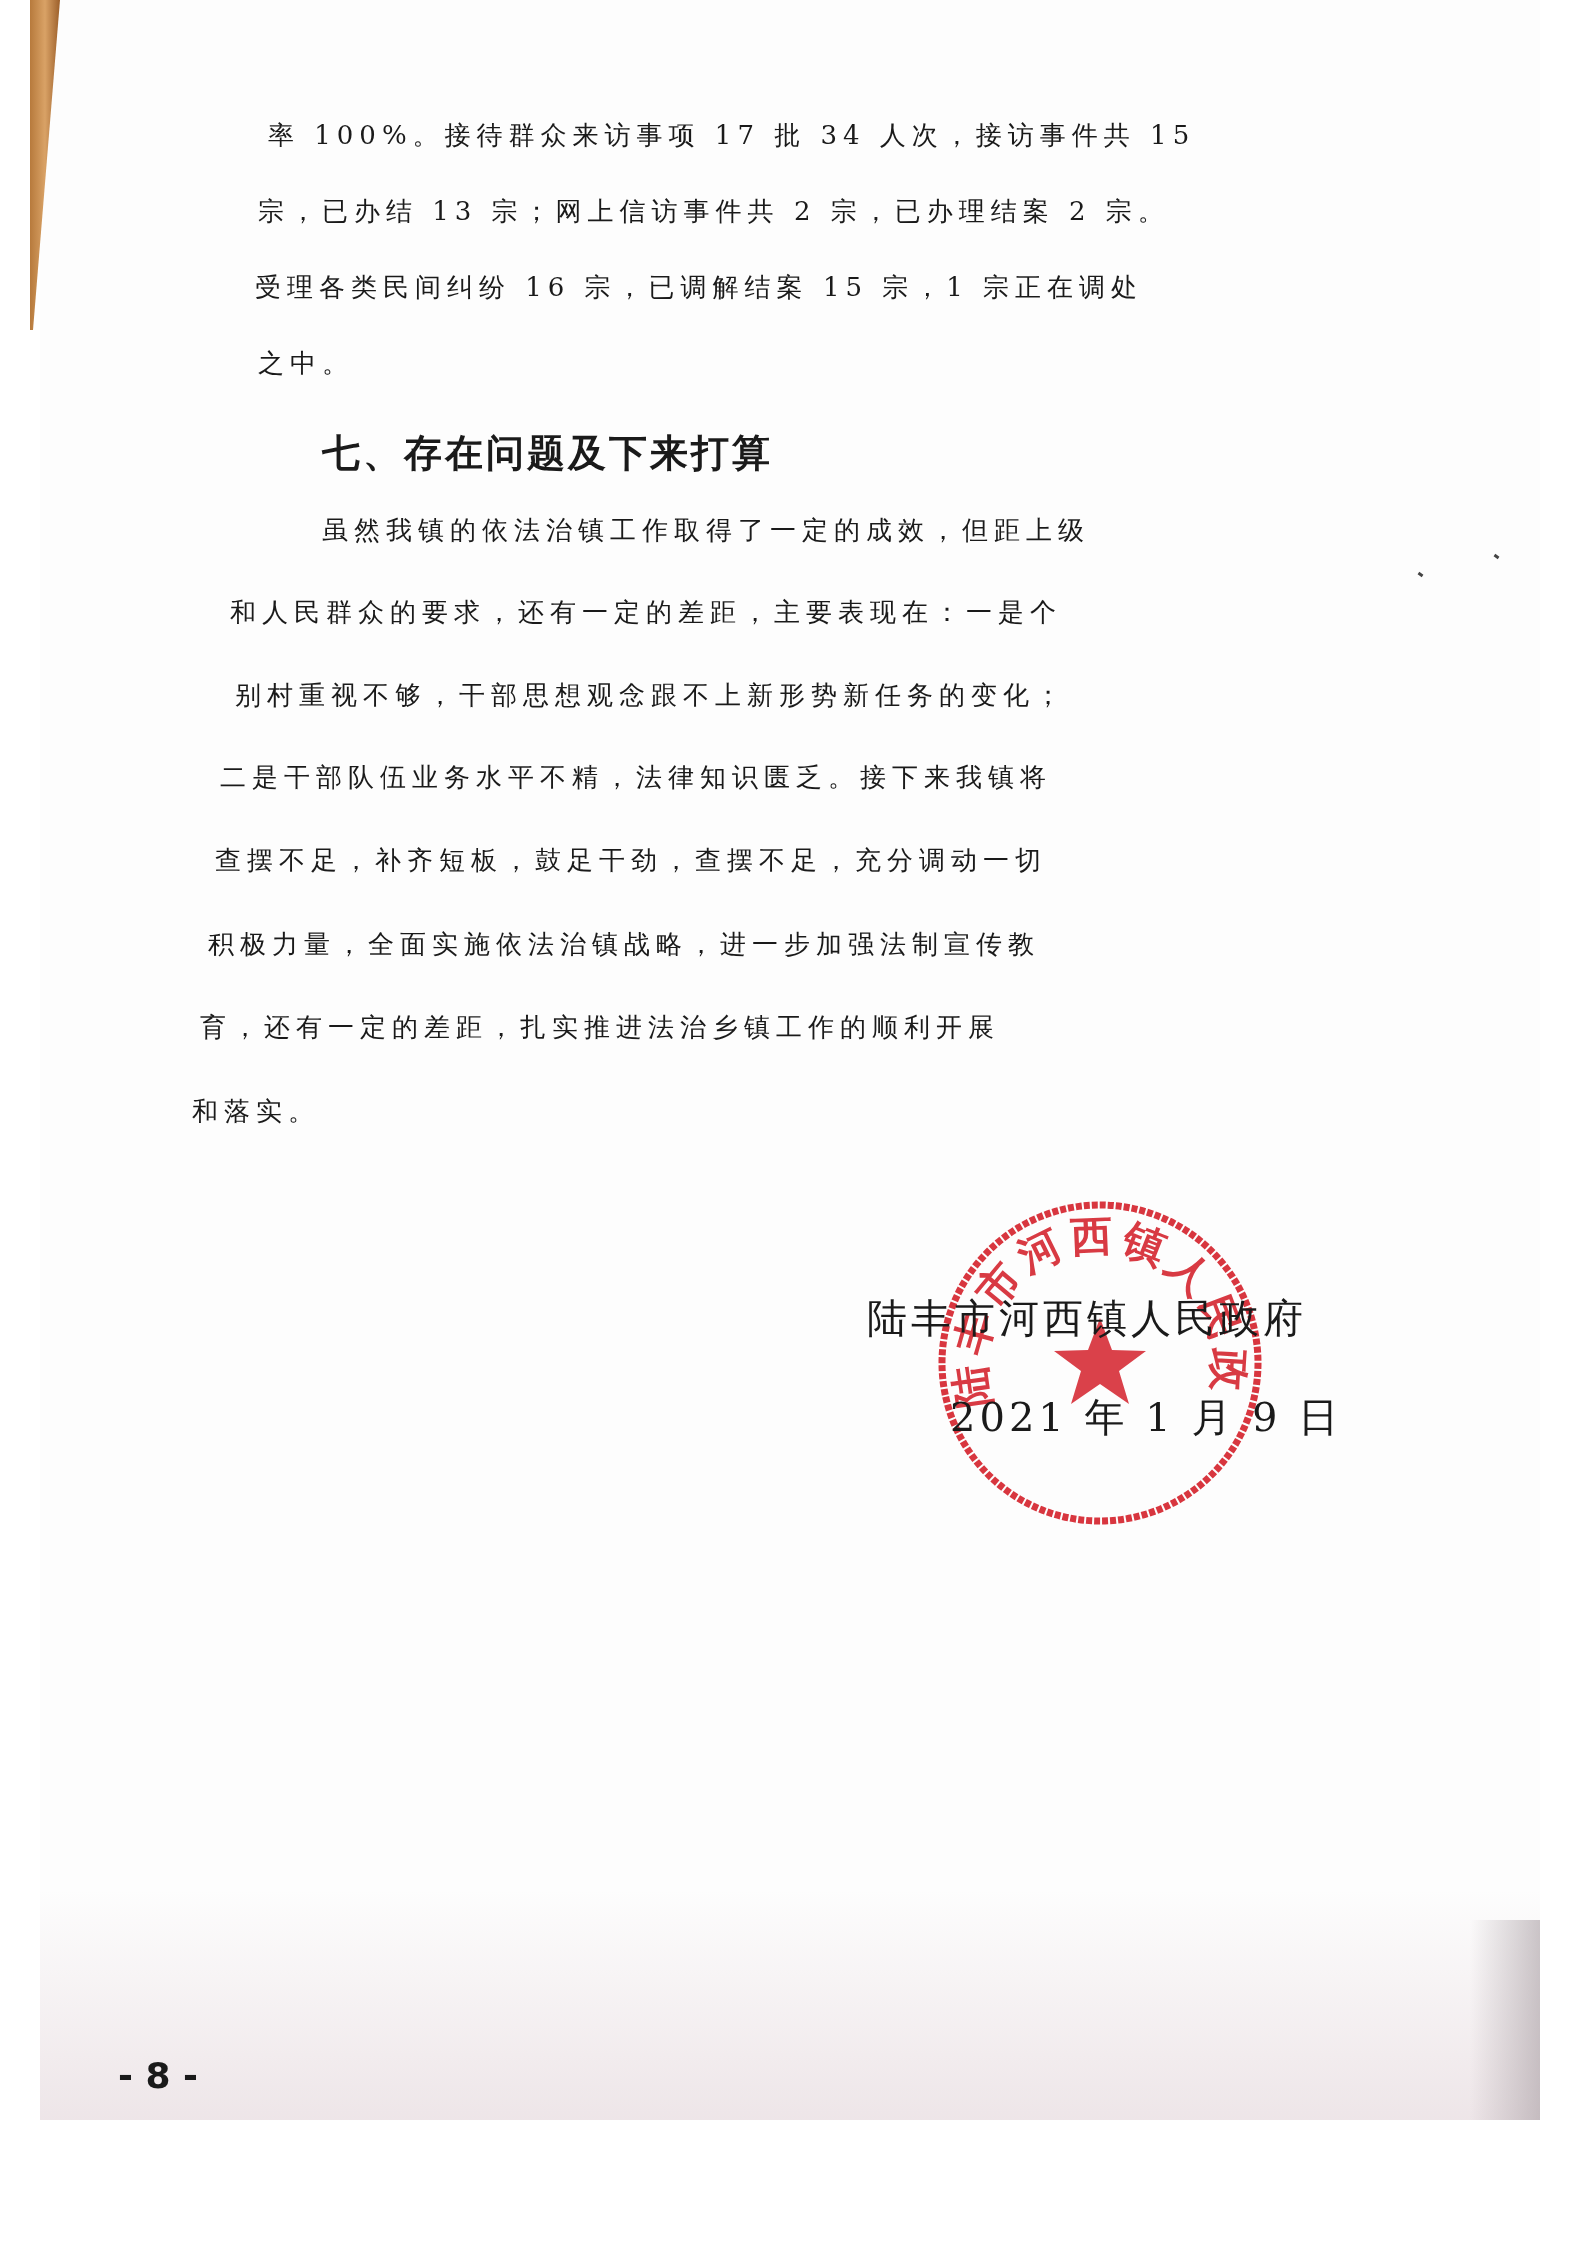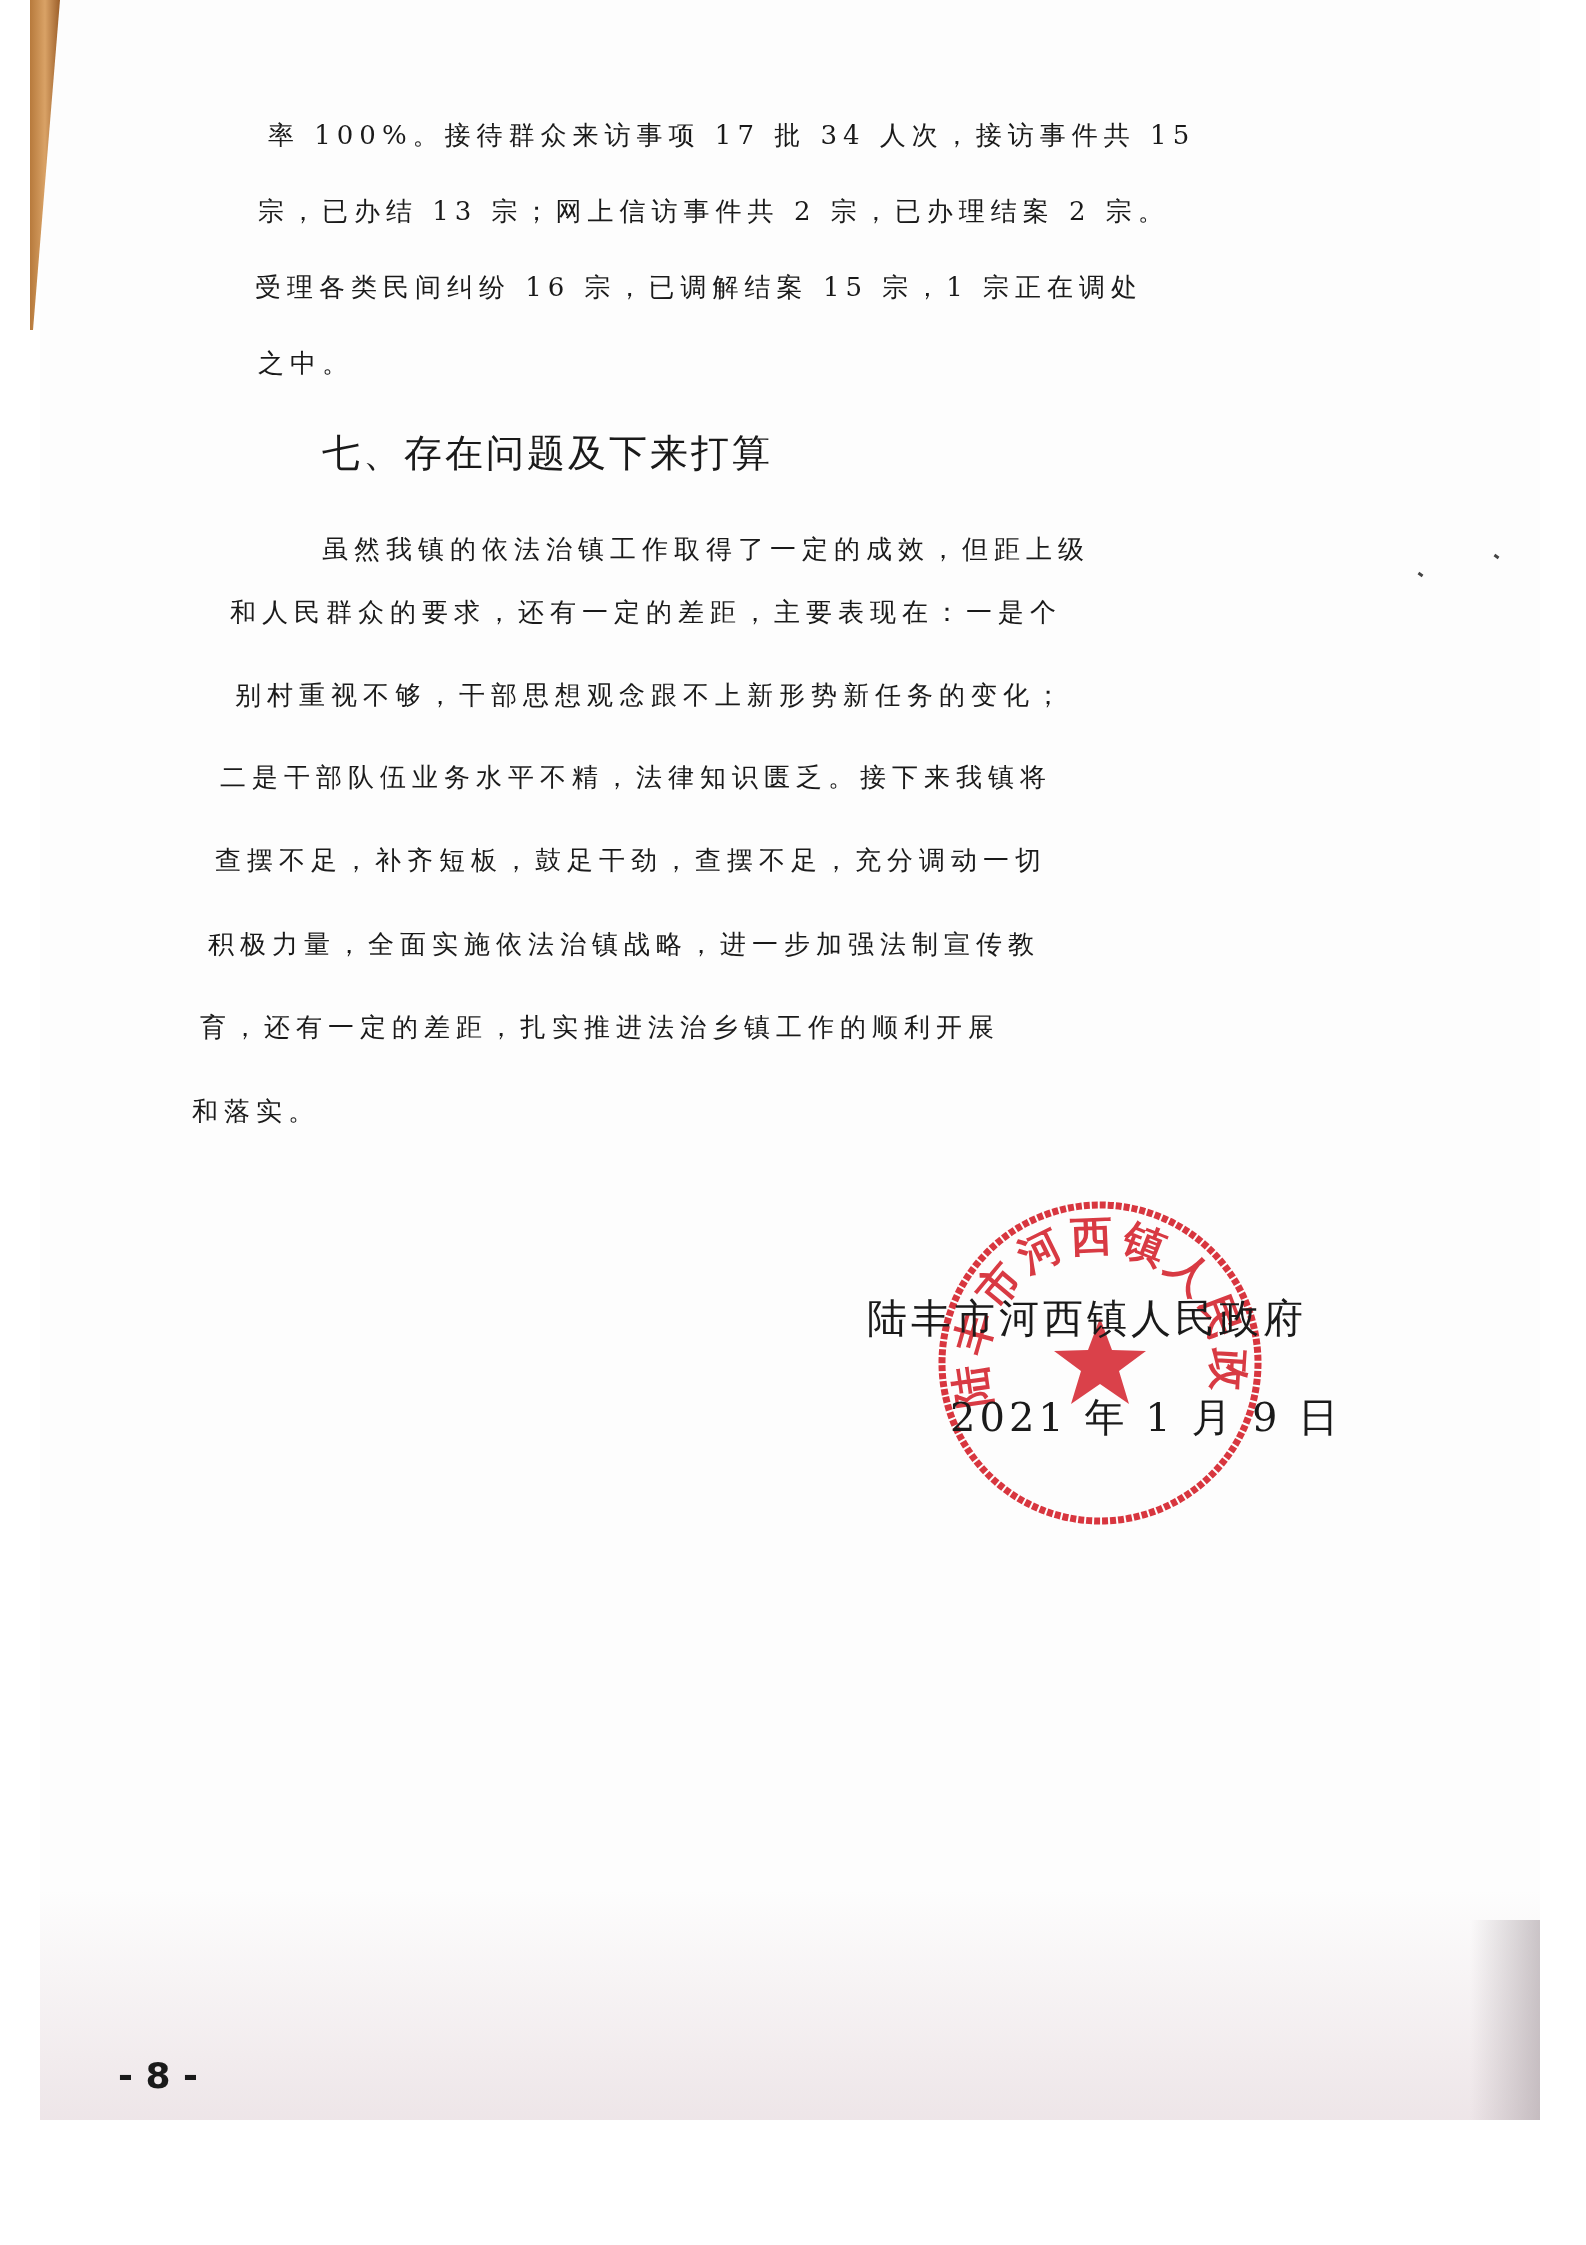--- a/index.html
+++ b/index.html
@@ -33,21 +33,21 @@
   }
   .line {
     position: absolute;
     font-size: 26px;
     letter-spacing: 6px;
     white-space: nowrap;
   }
   .heading {
     position: absolute;
     font-family: "DejaVu Sans", "Liberation Sans", sans-serif;
-    font-weight: normal;
+    font-weight: bold;
     font-size: 38px;
     letter-spacing: 3px;
     white-space: nowrap;
   }
   .stamp {
     position: absolute; left: 935px; top: 1198px;
     width: 330px; height: 330px;
   }
   .sign {
     position: absolute; font-size: 40px; letter-spacing: 4px; white-space: nowrap; z-index: 2;
@@ -72,21 +72,21 @@
 <div>
   <div class="line" style="left:268px;top:118px">率 100%。接待群众来访事项 17 批 34 人次，接访事件共 15</div>
   <div class="line" style="left:258px;top:194px">宗，已办结 13 宗；网上信访事件共 2 宗，已办理结案 2 宗。</div>
   <div class="line" style="left:255px;top:270px">受理各类民间纠纷 16 宗，已调解结案 15 宗，1 宗正在调处</div>
   <div class="line" style="left:258px;top:346px">之中。</div>
 </div>
 
 <div class="heading" style="left:322px;top:428px">七、存在问题及下来打算</div>
 
 <div>
-  <div class="line" style="left:322px;top:532px">虽然我镇的依法治镇工作取得了一定的成效，但距上级</div>
+  <div class="line" style="left:322px;top:513px">虽然我镇的依法治镇工作取得了一定的成效，但距上级</div>
   <div class="line" style="left:230px;top:595px">和人民群众的要求，还有一定的差距，主要表现在：一是个</div>
   <div class="line" style="left:235px;top:678px">别村重视不够，干部思想观念跟不上新形势新任务的变化；</div>
   <div class="line" style="left:220px;top:760px">二是干部队伍业务水平不精，法律知识匮乏。接下来我镇将</div>
   <div class="line" style="left:215px;top:843px">查摆不足，补齐短板，鼓足干劲，查摆不足，充分调动一切</div>
   <div class="line" style="left:208px;top:927px">积极力量，全面实施依法治镇战略，进一步加强法制宣传教</div>
   <div class="line" style="left:200px;top:1010px">育，还有一定的差距，扎实推进法治乡镇工作的顺利开展</div>
   <div class="line" style="left:192px;top:1094px">和落实。</div>
 </div>
 
 <div class="stamp">

